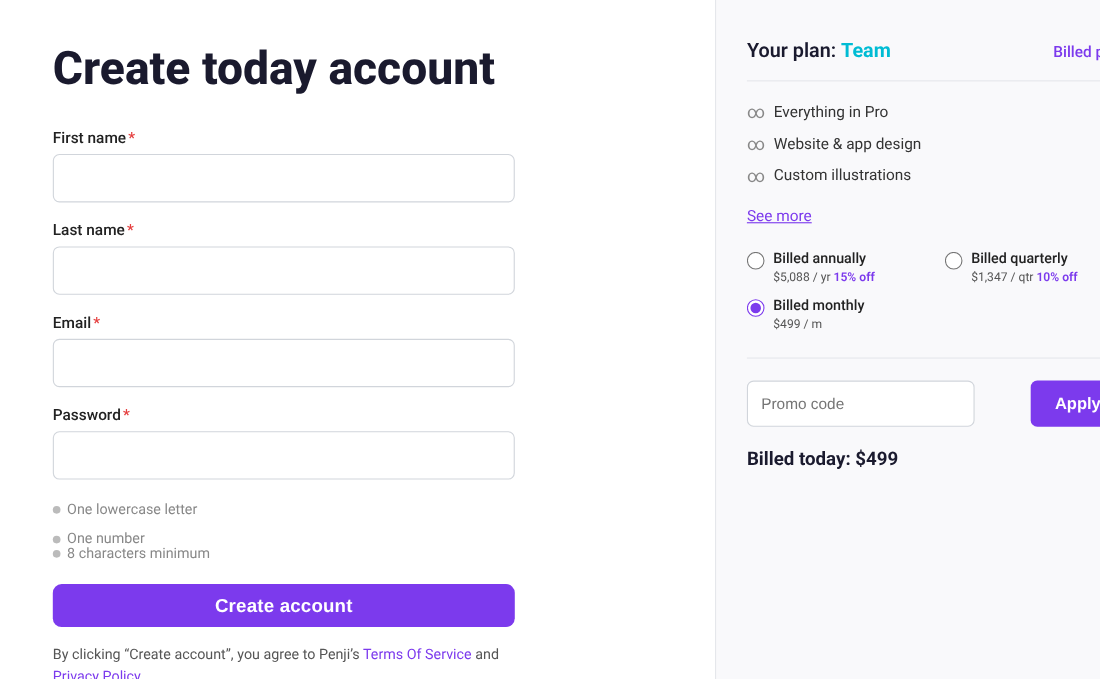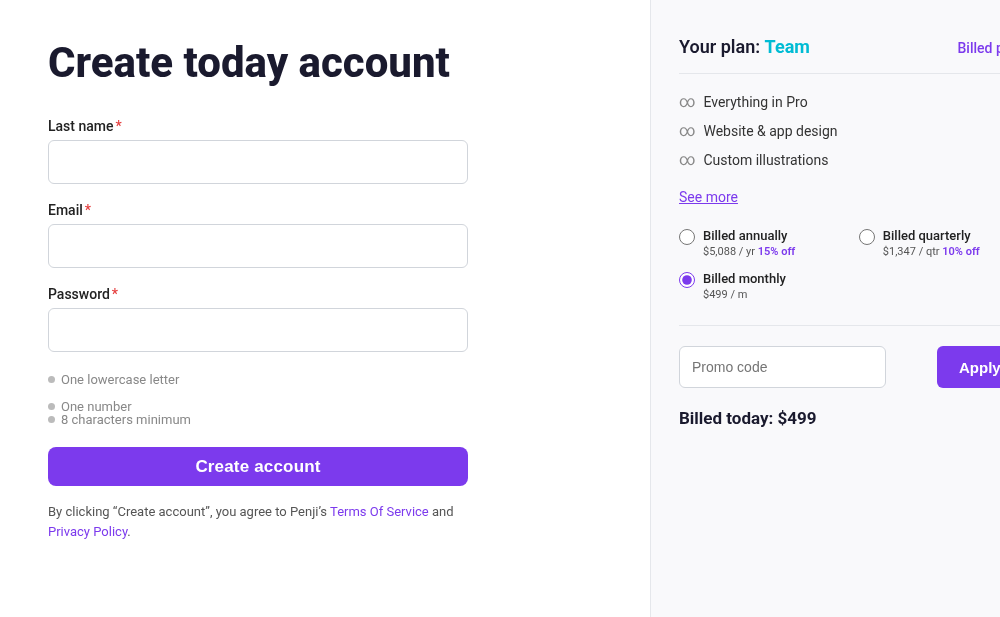--- a/index.html
+++ b/index.html
@@ -271,20 +271,26 @@
       font-weight: 700;
       color: #1a1a2e;
     }
   </style>
 </head>
 <body>
 
 <div class="left-panel">
   <h1 class="page-title">Create today account</h1>
 
+  <div class="form-group">
+    <label class="form-label">
+      <span>First name</span><span class="required-star">*</span>
+    </label>
+    <input class="form-input" type="text" style="">
+  </div>
 
   <div class="form-group">
     <label class="form-label">
       <span>Last name</span><span class="required-star">*</span>
     </label>
     <input class="form-input" type="text" style="">
   </div>
 
   <div class="form-group">
     <label class="form-label">

